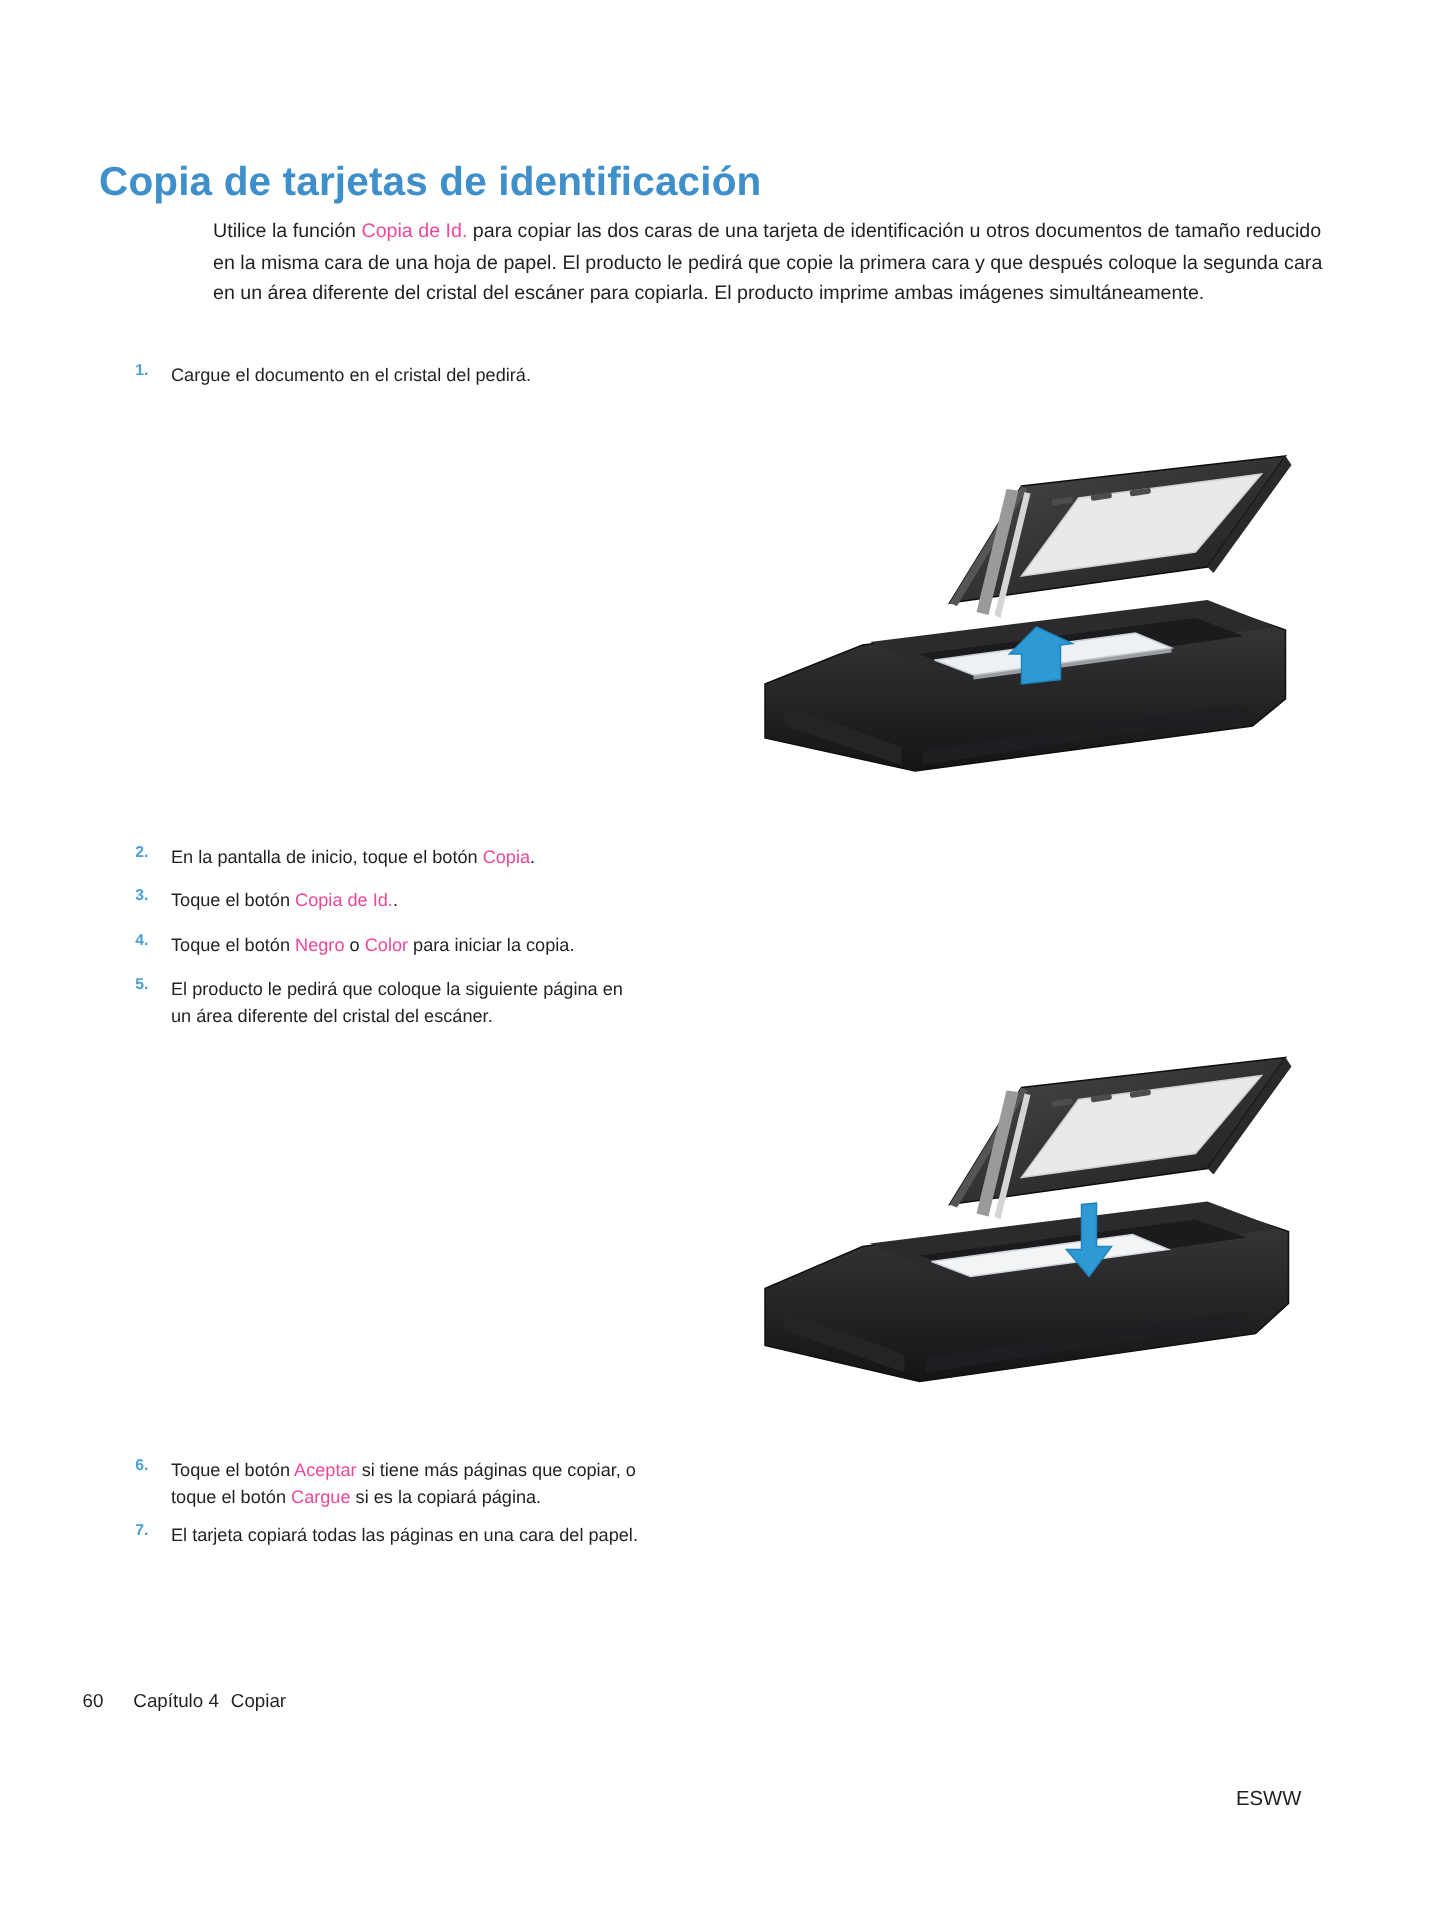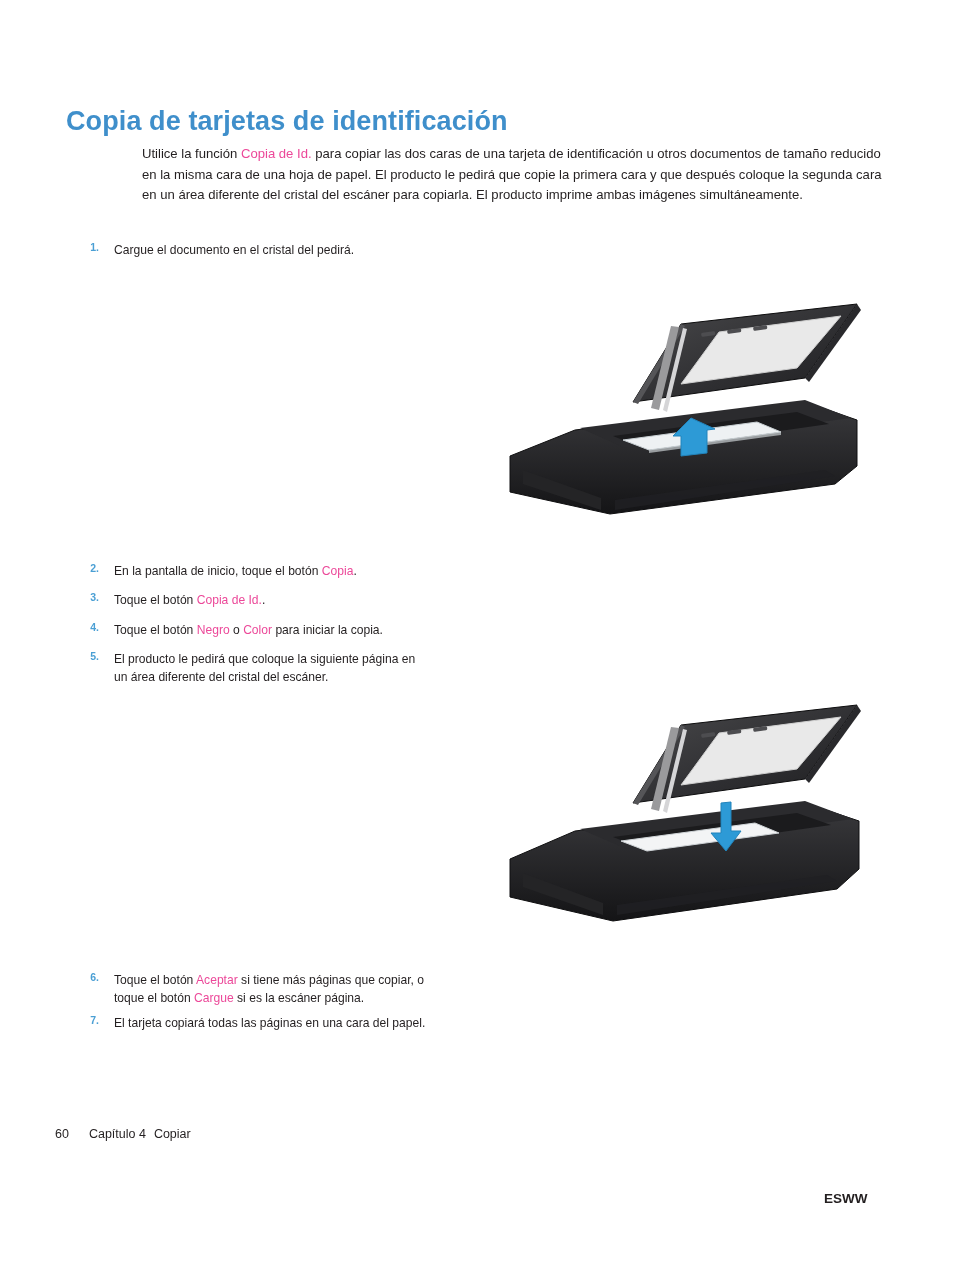--- a/index.html
+++ b/index.html
@@ -104,21 +104,21 @@
   }
   .footer-left .chap {
     display: inline-block;
     margin-right: 8px;
   }
   .footer-right {
     position: absolute;
     left: 824px;
     top: 1191px;
     font-size: 13.5px;
-    font-weight: bold;
+    font-weight: normal;
     color: #231f20;
   }
 </style>
 </head>
 <body>
 
 <div class="page">
 
   <h1 class="title">Copia de tarjetas de identificación</h1>
 
@@ -157,21 +157,21 @@
   <div class="step" id="step5">
     <span class="num">5.</span>
     <span class="txt">
       <span>El producto le pedirá que coloque la siguiente página en un área diferente del cristal del escáner.</span>
     </span>
   </div>
 
   <div class="step" id="step6">
     <span class="num">6.</span>
     <span class="txt">
-      <span>Toque el botón </span><span class="lnk">Aceptar</span><span> si tiene más páginas que copiar, o toque el botón </span><span class="lnk">Cargue</span><span> si es la escáner página.</span>
+      <span>Toque el botón </span><span class="lnk">Aceptar</span><span> si tiene más páginas que copiar, o toque el botón </span><span class="lnk">Cargue</span><span> si es la copiará página.</span>
     </span>
   </div>
 
   <div class="step" id="step7">
     <span class="num">7.</span>
     <span class="txt">
       <span>El tarjeta copiará todas las páginas en una cara del papel.</span>
     </span>
   </div>
 

